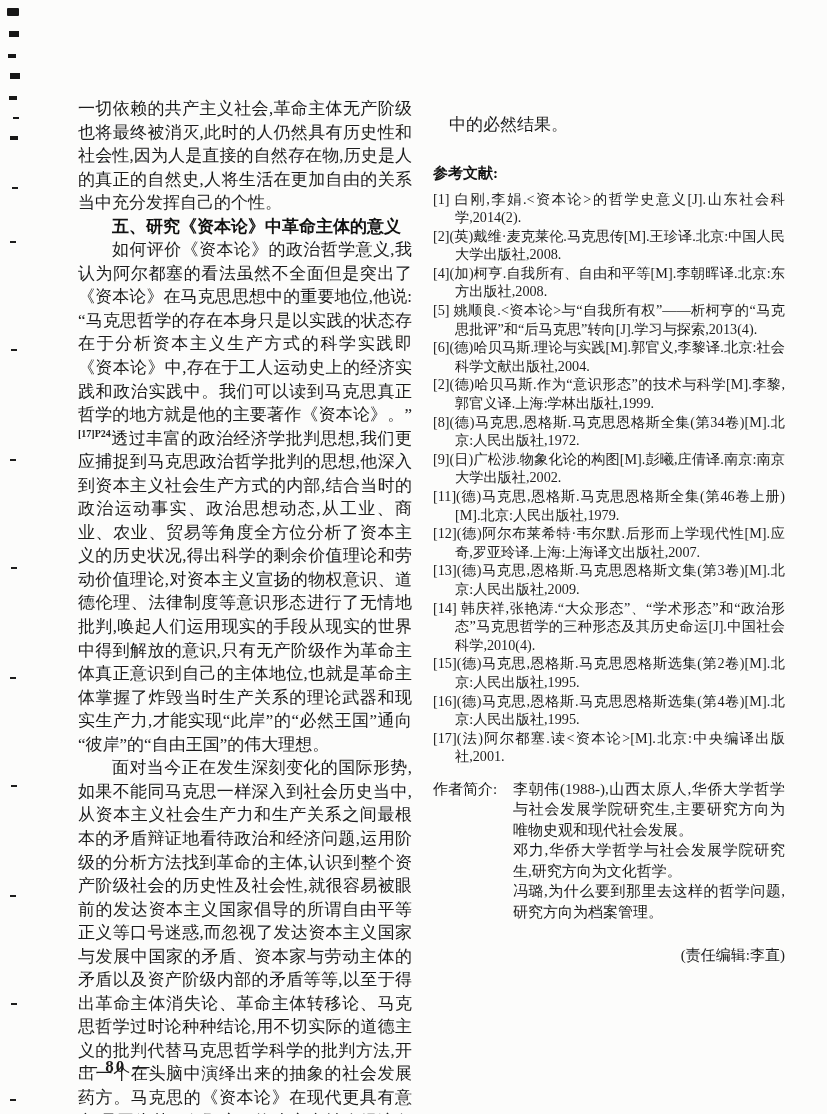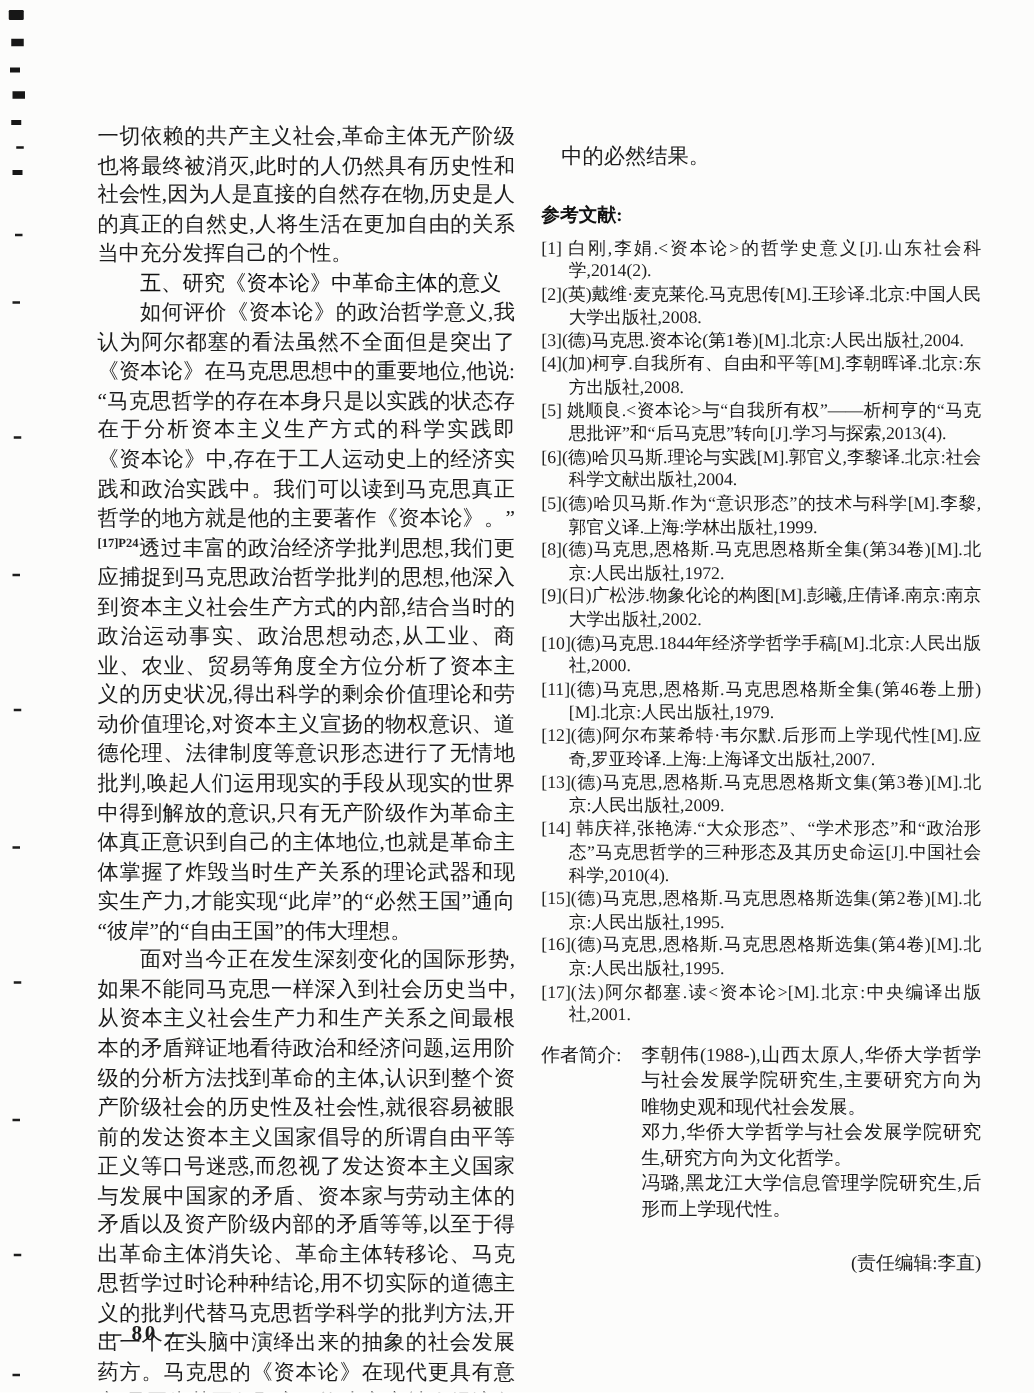--- a/index.html
+++ b/index.html
@@ -46,21 +46,21 @@
   
   .col-left  { position:absolute; left:78px;  top:97px; width:334px; }
   .col-right { position:absolute; left:433px; top:97px; width:352px; }
 
   .body-text { font-size:17px; line-height:23.55px; text-align:justify; }
   .body-text p { margin:0; text-indent:2em; }
   .body-text p.continues { text-indent:0; }
 
   .section-heading {
     font-size:17px; line-height:23.55px;
-    font-weight:normal; color:#111;
+    font-weight:bold; color:#111;
     text-indent:1.8em; margin:0;
   }
 
   .sup-cite {
     font-size:10px; font-weight:bold;
     vertical-align:super; line-height:0;
     letter-spacing:0;
   }
 
   .carryover { font-size:17px; line-height:23.5px; margin:16px; }
@@ -103,43 +103,41 @@
   </div>
 
   <div class="col-right">
     <p class="carryover">中的必然结果。</p>
 
     <p class="refs-heading">参考文献:</p>
 
     <div class="refs">
       <p class="ref-item">[1] 白刚,李娟.&lt;资本论&gt;的哲学史意义[J].山东社会科学,2014(2).</p>
       <p class="ref-item">[2](英)戴维·麦克莱伦.马克思传[M].王珍译.北京:中国人民大学出版社,2008.</p>
-      <p class="ref-item">[3](德)马克思.资本论(第1卷)[M].北京:人民出版社,2004.</p>
       <p class="ref-item">[4](加)柯亨.自我所有、自由和平等[M].李朝晖译.北京:东方出版社,2008.</p>
       <p class="ref-item">[5] 姚顺良.&lt;资本论&gt;与“自我所有权”——析柯亨的“马克思批评”和“后马克思”转向[J].学习与探索,2013(4).</p>
       <p class="ref-item">[6](德)哈贝马斯.理论与实践[M].郭官义,李黎译.北京:社会科学文献出版社,2004.</p>
-      <p class="ref-item">[5](德)哈贝马斯.作为“意识形态”的技术与科学[M].李黎,郭官义译.上海:学林出版社,1999.</p>
+      <p class="ref-item">[2](德)哈贝马斯.作为“意识形态”的技术与科学[M].李黎,郭官义译.上海:学林出版社,1999.</p>
       <p class="ref-item">[8](德)马克思,恩格斯.马克思恩格斯全集(第34卷)[M].北京:人民出版社,1972.</p>
       <p class="ref-item">[9](日)广松涉.物象化论的构图[M].彭曦,庄倩译.南京:南京大学出版社,2002.</p>
-      <p class="ref-item">[10](德)马克思.1844年经济学哲学手稿[M].北京:人民出版社,2000.</p>
       <p class="ref-item">[11](德)马克思,恩格斯.马克思恩格斯全集(第46卷上册)[M].北京:人民出版社,1979.</p>
       <p class="ref-item">[12](德)阿尔布莱希特·韦尔默.后形而上学现代性[M].应奇,罗亚玲译.上海:上海译文出版社,2007.</p>
       <p class="ref-item">[13](德)马克思,恩格斯.马克思恩格斯文集(第3卷)[M].北京:人民出版社,2009.</p>
       <p class="ref-item">[14] 韩庆祥,张艳涛.“大众形态”、“学术形态”和“政治形态”马克思哲学的三种形态及其历史命运[J].中国社会科学,2010(4).</p>
       <p class="ref-item">[15](德)马克思,恩格斯.马克思恩格斯选集(第2卷)[M].北京:人民出版社,1995.</p>
       <p class="ref-item">[16](德)马克思,恩格斯.马克思恩格斯选集(第4卷)[M].北京:人民出版社,1995.</p>
       <p class="ref-item">[17](法)阿尔都塞.读&lt;资本论&gt;[M].北京:中央编译出版社,2001.</p>
     </div>
 
     <div class="bio">
       <p class="bio-row">
         <span class="bio-label">作者简介:</span><span>李朝伟(1988-),山西太原人,华侨大学哲学与社会发展学院研究生,主要研究方向为唯物史观和现代社会发展。</span>
       </p>
       <p class="bio-row">邓力,华侨大学哲学与社会发展学院研究生,研究方向为文化哲学。</p>
-      <p class="bio-row">冯璐,黑龙江大学信息管理学院研究生,后形而上学现代性。</p>
+      <p class="bio-row">冯璐,为什么要到那里去这样的哲学问题,研究方向为档案管理。</p>
     </div>
 
     <p class="editor-note">(责任编辑:李直)</p>
   </div>
 
   <div class="page-number">— 80 —</div>
 
 </div>
 
 </body></html>

